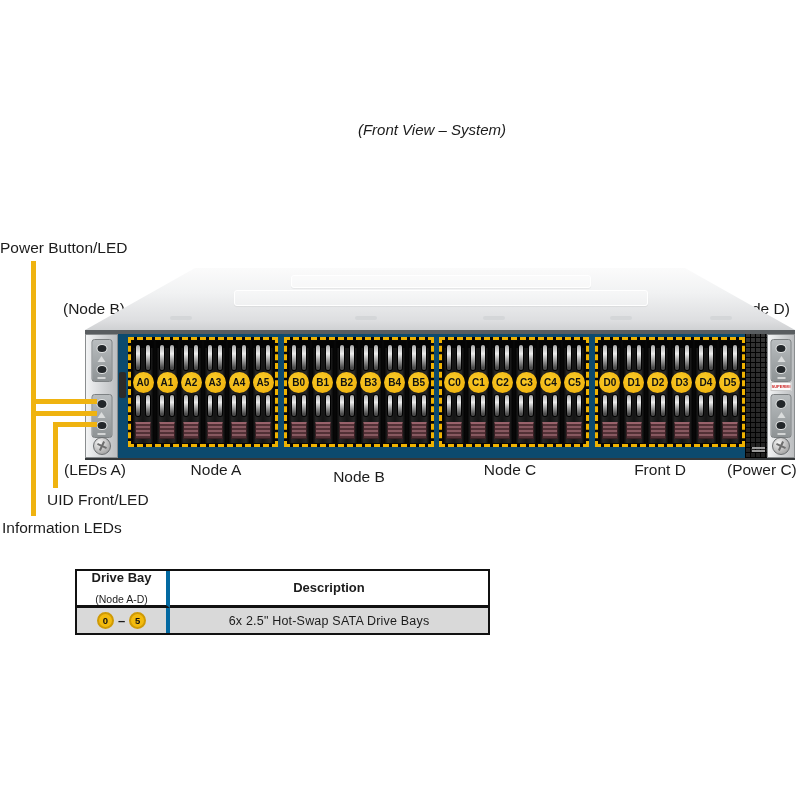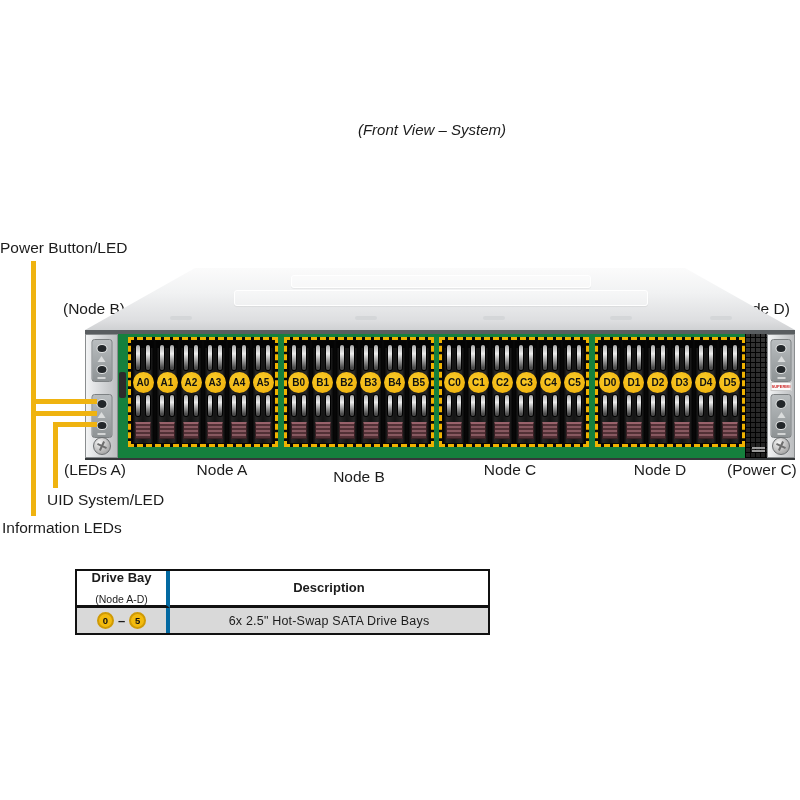--- a/index.html
+++ b/index.html
@@ -51,21 +51,21 @@
          background:radial-gradient(circle at 35% 30%,#f5f5f5,#bcbcbc 55%,#8e8e8e);}
   .screw span{position:absolute;left:3px;top:7px;width:10px;height:2px;background:#6e6e6e;}
   .screw span:nth-child(1){transform:rotate(25deg);}
   .screw span:nth-child(2){transform:rotate(115deg);}
   .logo-sticker{position:absolute;left:50%;top:47px;transform:translateX(-50%);
         width:21px;height:9px;background:#fbfbfb;border:1px solid #c9c9c9;box-sizing:border-box;
         font-size:4px;line-height:7px;color:#c22;text-align:center;overflow:hidden;
         letter-spacing:0;font-weight:bold;}
 
   
-  .drive-zone{position:absolute;left:33px;top:0;width:627px;height:124px;background:#15803d;
+  .drive-zone{position:absolute;left:33px;top:0;width:627px;height:124px;background:#0c4a6e;
               box-sizing:border-box;padding:3px 0 0 10px;
               display:flex;justify-content:space-between;align-items:flex-start;}
   .handle-tab{position:absolute;left:34px;top:38px;width:7px;height:26px;background:#2b2b2b;
               border-radius:2px;z-index:2;}
   .drive-group{border:3px dashed #EFB200;padding:1px;display:flex;gap:2px;background:#070707;}
   .tray{width:22px;height:102px;display:flex;flex-direction:column;align-items:center;
         background:
           linear-gradient(180deg,#040404 0 7px,rgba(0,0,0,0) 7px),
           linear-gradient(90deg,#000 0,#262626 18%,#151515 50%,#262626 82%,#000 100%);}
   .slots{display:flex;gap:6px;margin-top:4px;}
@@ -107,32 +107,32 @@
   .desc-text{font-size:12.5px;letter-spacing:.2px;}
 </style>
 </head>
 <body>
 
 <div id="stage">
 
   <div class="fig-title">(Front View – System)</div>
 
   <div class="lbl" style="left:0;top:239px;">Power Button/LED</div>
-  <div class="lbl" style="left:47px;top:491px;">UID System/LED</div>
+  <div class="lbl" style="left:47px;top:491px;">UID Front/LED</div>
   <div class="lbl" style="left:2px;top:519px;">Information LEDs</div>
 
   <div class="lbl" style="left:63px;top:300px;">(Node B)</div>
   <div class="lbl" style="left:727px;top:300px;">(Node D)</div>
   <div class="lbl" style="left:64px;top:461px;">(LEDs A)</div>
   <div class="lbl" style="left:727px;top:461px;">(Power C)</div>
 
-  <div class="lbl" style="left:222px;top:461px;transform:translateX(-50%);">Node A</div>
+  <div class="lbl" style="left:216px;top:461px;transform:translateX(-50%);">Node A</div>
   <div class="lbl" style="left:359px;top:468px;transform:translateX(-50%);">Node B</div>
   <div class="lbl" style="left:510px;top:461px;transform:translateX(-50%);">Node C</div>
-  <div class="lbl" style="left:660px;top:461px;transform:translateX(-50%);">Node D</div>
+  <div class="lbl" style="left:660px;top:461px;transform:translateX(-50%);">Front D</div>
 
   <div class="cline" style="left:31px;top:261px;width:5px;height:255px;"></div>
   <div class="cline" style="left:31px;top:399px;width:66px;height:5px;"></div>
   <div class="cline" style="left:31px;top:411px;width:66px;height:5px;"></div>
   <div class="cline" style="left:53px;top:422px;width:44px;height:5px;"></div>
   <div class="cline" style="left:53px;top:422px;width:5px;height:66px;"></div>
 
   <div class="chassis">
     <div class="lid">
       <div class="lid-panel lid-p1"></div>

